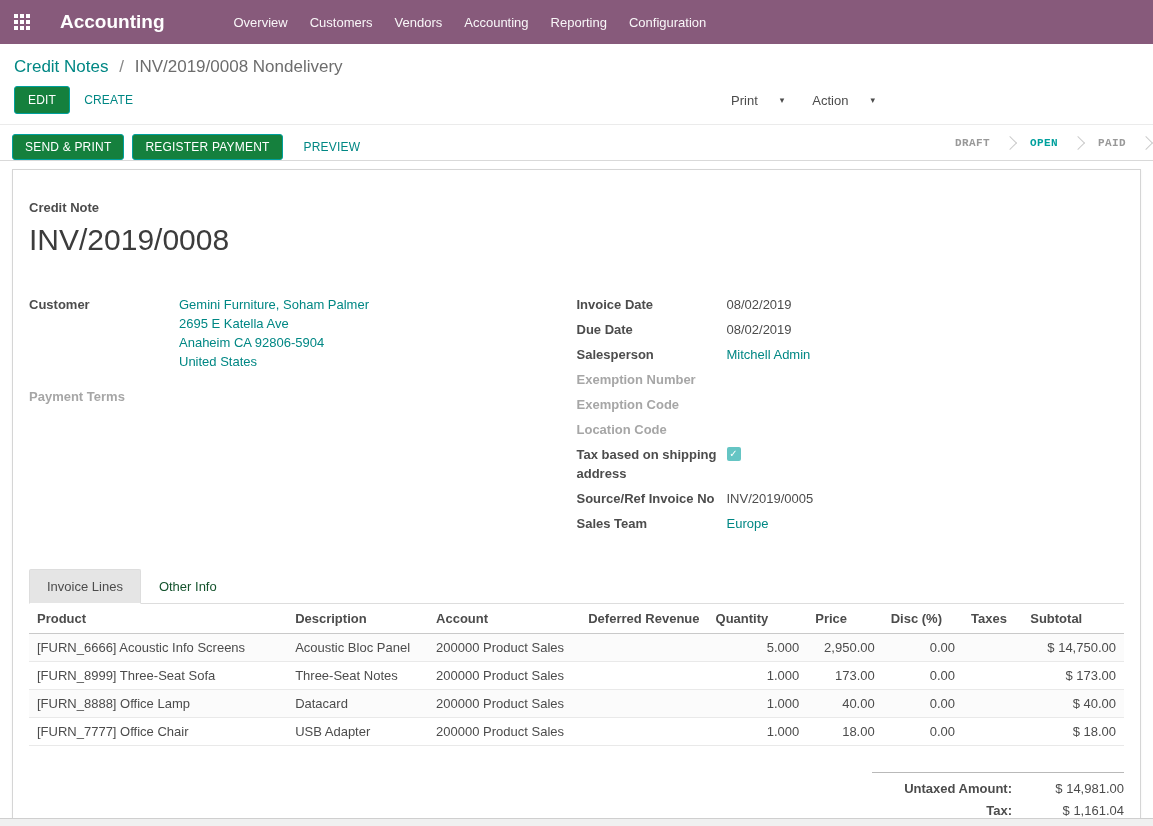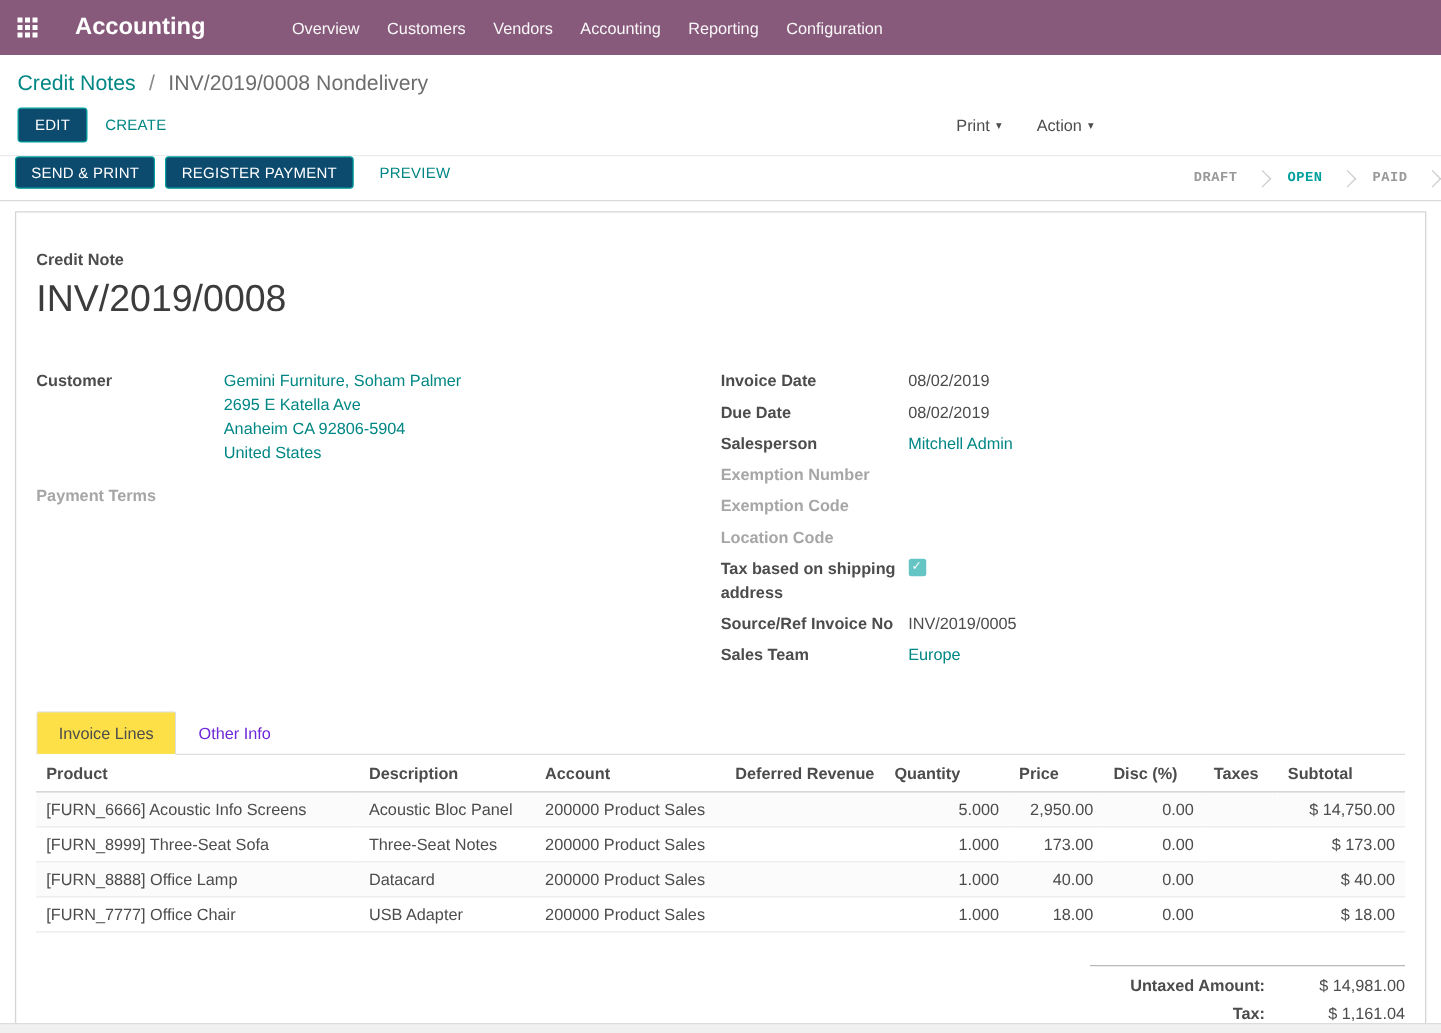--- a/index.html
+++ b/index.html
@@ -32,29 +32,29 @@
   .bc-parent { color: #008784; cursor: pointer; }
   .bc-sep { color: #888; margin: 0 6px; }
   .bc-current { color: #6d6d6d; }
 
   
   .action-row { display: flex; align-items: center; padding: 7px 14px 10px; }
   .btn {
     border: 1px solid transparent; border-radius: 3px; font-size: 12px;
     padding: 6px 13px; cursor: pointer; background: transparent; letter-spacing: .2px;
   }
-  .btn-fill { background: #0c4a6e; border-color: #00A09D; color: #fff; }
+  .btn-fill { background: #15803d; border-color: #00A09D; color: #fff; }
   .btn-teal-link { color: #008784; background: transparent; }
   .dropdown-group { margin-left: auto; margin-right: 264px; display: flex; gap: 28px; }
-  .dropdown { font-size: 13px; color: #4c4c4c; cursor: pointer; display: flex; align-items: center; gap: 5px; text-align: center; }
+  .dropdown { font-size: 13px; color: #4c4c4c; cursor: pointer; display: flex; align-items: center; gap: 22px; text-align: center; }
   .caret { font-size: 9px; color: #4c4c4c; }
 
   
   .status-row {
-    display: flex; align-items: flex-start; height: 37px;
+    display: flex; align-items: flex-end; height: 37px;
     border-top: 1px solid #ebebeb; border-bottom: 1px solid #d9d9d9;
     padding-left: 12px; background: #fff;
   }
   .status-row .btn { padding: 5px 12px; margin-right: 8px; }
   .status-pipeline { margin-left: auto; display: flex; align-items: center; height: 100%; padding-right: 2px; }
   .status-item {
     padding: 0 15px; font-size: 11px; font-weight: bold; color: #999;
     letter-spacing: .4px; cursor: pointer; font-family: Liberation Mono, monospace;
   }
   .status-item.active { color: #00A09D; }
@@ -87,24 +87,24 @@
     width: 14px; height: 14px; background: #00A09D; opacity: .6; border-radius: 2px;
     display: flex; align-items: center; justify-content: center;
     color: #fff; font-size: 10px; line-height: 1; cursor: pointer; margin-top: 2px;
   }
   .checkbox .check-glyph { visibility: hidden; }
   .checkbox.checked .check-glyph { visibility: visible; }
 
   
   .tabs { display: flex; border-bottom: 1px solid #ddd; margin-top: 30px; }
   .tab {
-    padding: 9px 17px; font-size: 13px; color: #6d28d9; cursor: pointer;
+    padding: 9px 17px; font-size: 13px; color: #14532d; cursor: pointer;
     border: 1px solid transparent; margin-bottom: -1px; border-radius: 2px 2px 0 0;
   }
-  .tab.active { color: #4c4c4c; background: #fde047; border-color: #ddd #ddd #fff; }
+  .tab.active { color: #4c4c4c; background: #e5e5e5; border-color: #ddd #ddd #fff; }
 
   
   table.lines { width: 100%; border-collapse: collapse; }
   table.lines th {
     font-size: 13px; font-weight: bold; color: #4c4c4c; text-align: left;
     padding: 7px 8px; border-bottom: 1px solid #c9c9c9; cursor: pointer; white-space: nowrap;
   }
   table.lines td {
     font-size: 13px; color: #4c4c4c; padding: 6px 8px; border-bottom: 1px solid #e9e9e9;
     white-space: nowrap; overflow: hidden;

